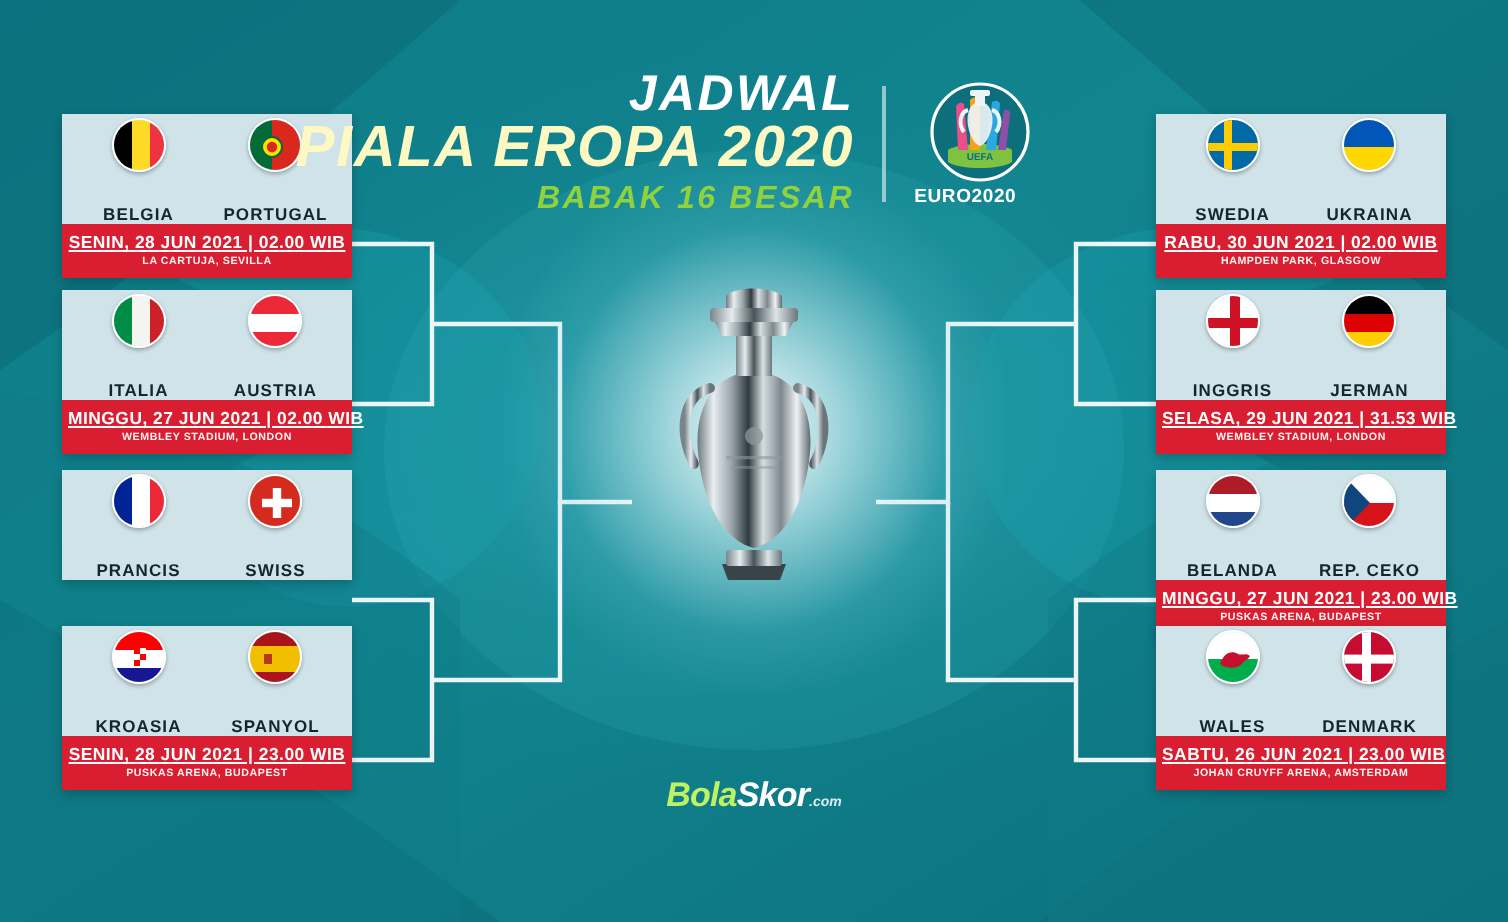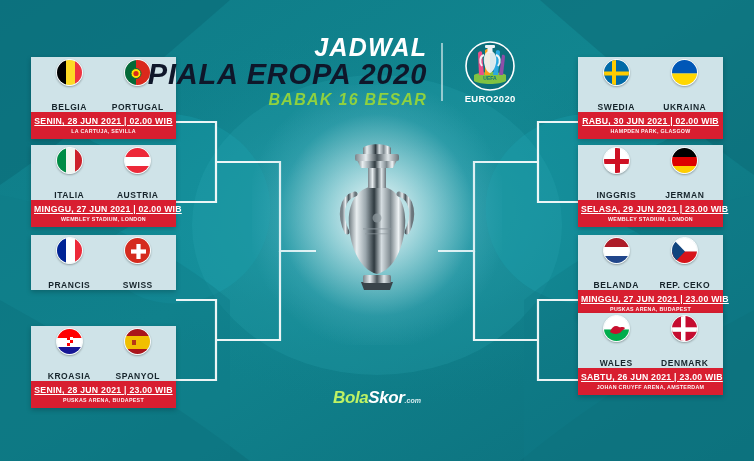--- a/index.html
+++ b/index.html
@@ -18,31 +18,31 @@
     position:absolute; top:34px; left:0; width:671px; height:76px;
     display:flex; justify-content:center; align-items:center; z-index:6;
     pointer-events:none;
   }
   #title-block { text-align:right; padding-right:14px; }
   .t-line1 {
     color:#ffffff; font-size:25px; font-weight:bold; letter-spacing:1.2px;
     line-height:24px; font-style:italic;
   }
   .t-line2 {
-    color:#0f172a; font-size:29px; font-weight:bold; letter-spacing:0.8px;
+    color:#fef9c3; font-size:29px; font-weight:bold; letter-spacing:0.8px;
     line-height:30px; font-style:italic;
   }
   .t-line3 {
     color:#8fd13f; font-size:16px; font-weight:bold; letter-spacing:1.3px;
     line-height:19px; font-style:italic; margin-top:1px;
   }
   #title-divider {
     width:2px; height:58px; background:rgba(255,255,255,.55); margin:0 14px 0 0;
   }
-  #euro-logo { width:66px; text-align:center; }
+  #euro-logo { width:66px; }
   .euro-badge {
     width:50px; height:50px; margin:0 auto; position:relative;
   }
   .euro-word {
     color:#ffffff; font-size:9.5px; font-weight:bold; letter-spacing:.3px;
     margin-top:2px;
   }
 
   
   #bracket { position:absolute; inset:0; z-index:2; }
@@ -303,21 +303,21 @@
             <rect width="27" height="27" fill="#d52b1e"></rect>
             <rect x="11.4" y="6" width="4.2" height="15" fill="#ffffff"></rect>
             <rect x="6" y="11.4" width="15" height="4.2" fill="#ffffff"></rect>
           </svg>
       </div>
       <div class="team-name">SWISS</div>
     </div>
   </div>
 </div>
 
-<div class="card" style="left:31px; top:326px;">
+<div class="card" style="left:31px; top:313px;">
   <div class="card-teams">
     <div class="team">
       <div class="flag">
         <svg width="27" height="27" viewBox="0 0 27 27">
             <rect width="27" height="9" y="0" fill="#ff0000"></rect>
             <rect width="27" height="9" y="9" fill="#ffffff"></rect>
             <rect width="27" height="9" y="18" fill="#171796"></rect>
             <g>
               <rect x="10" y="8" width="3" height="3" fill="#ff0000"></rect>
               <rect x="13" y="8" width="3" height="3" fill="#ffffff"></rect>
@@ -393,21 +393,21 @@
         <svg width="27" height="27" viewBox="0 0 27 27">
             <rect width="27" height="9" y="0" fill="#000000"></rect>
             <rect width="27" height="9" y="9" fill="#dd0000"></rect>
             <rect width="27" height="9" y="18" fill="#ffce00"></rect>
           </svg>
       </div>
       <div class="team-name">JERMAN</div>
     </div>
   </div>
   <div class="card-info">
-    <div class="card-date">SELASA, 29 JUN 2021 | 23.00 WIB</div>
+    <div class="card-date">SELASA, 29 JUN 2021 | 31.53 WIB</div>
     <div class="card-venue">WEMBLEY STADIUM, LONDON</div>
   </div>
 </div>
 
 <div class="card" style="left:578px; top:235px;">
   <div class="card-teams">
     <div class="team">
       <div class="flag">
         <svg width="27" height="27" viewBox="0 0 27 27">
             <rect width="27" height="9" y="0" fill="#ae1c28"></rect>

